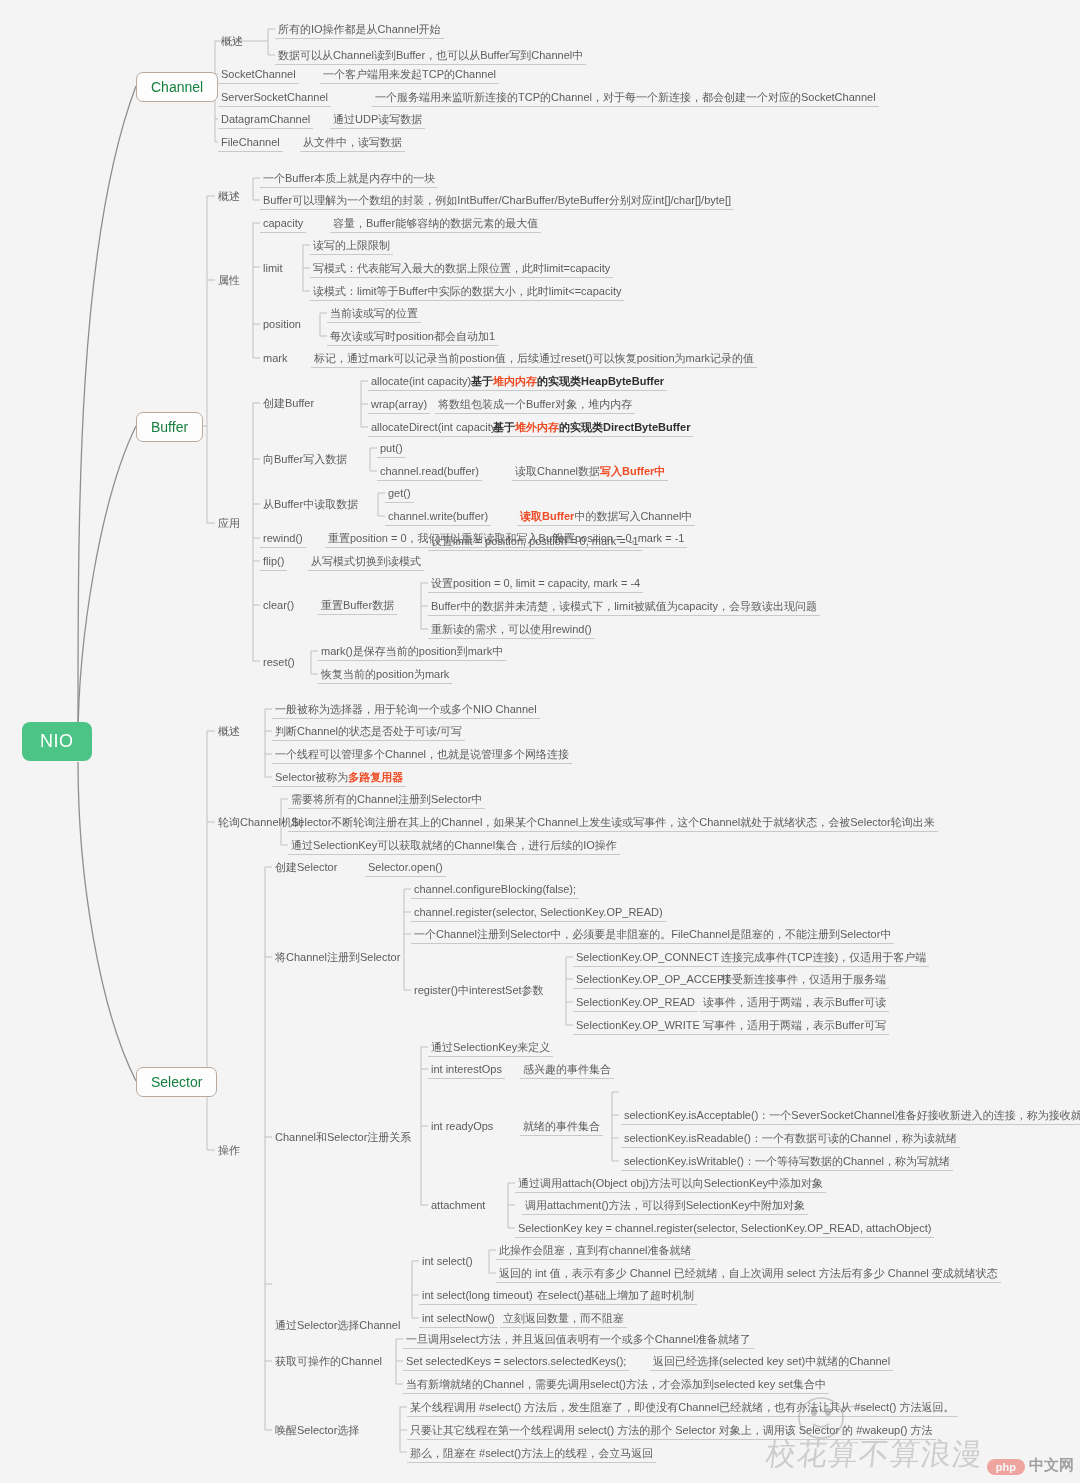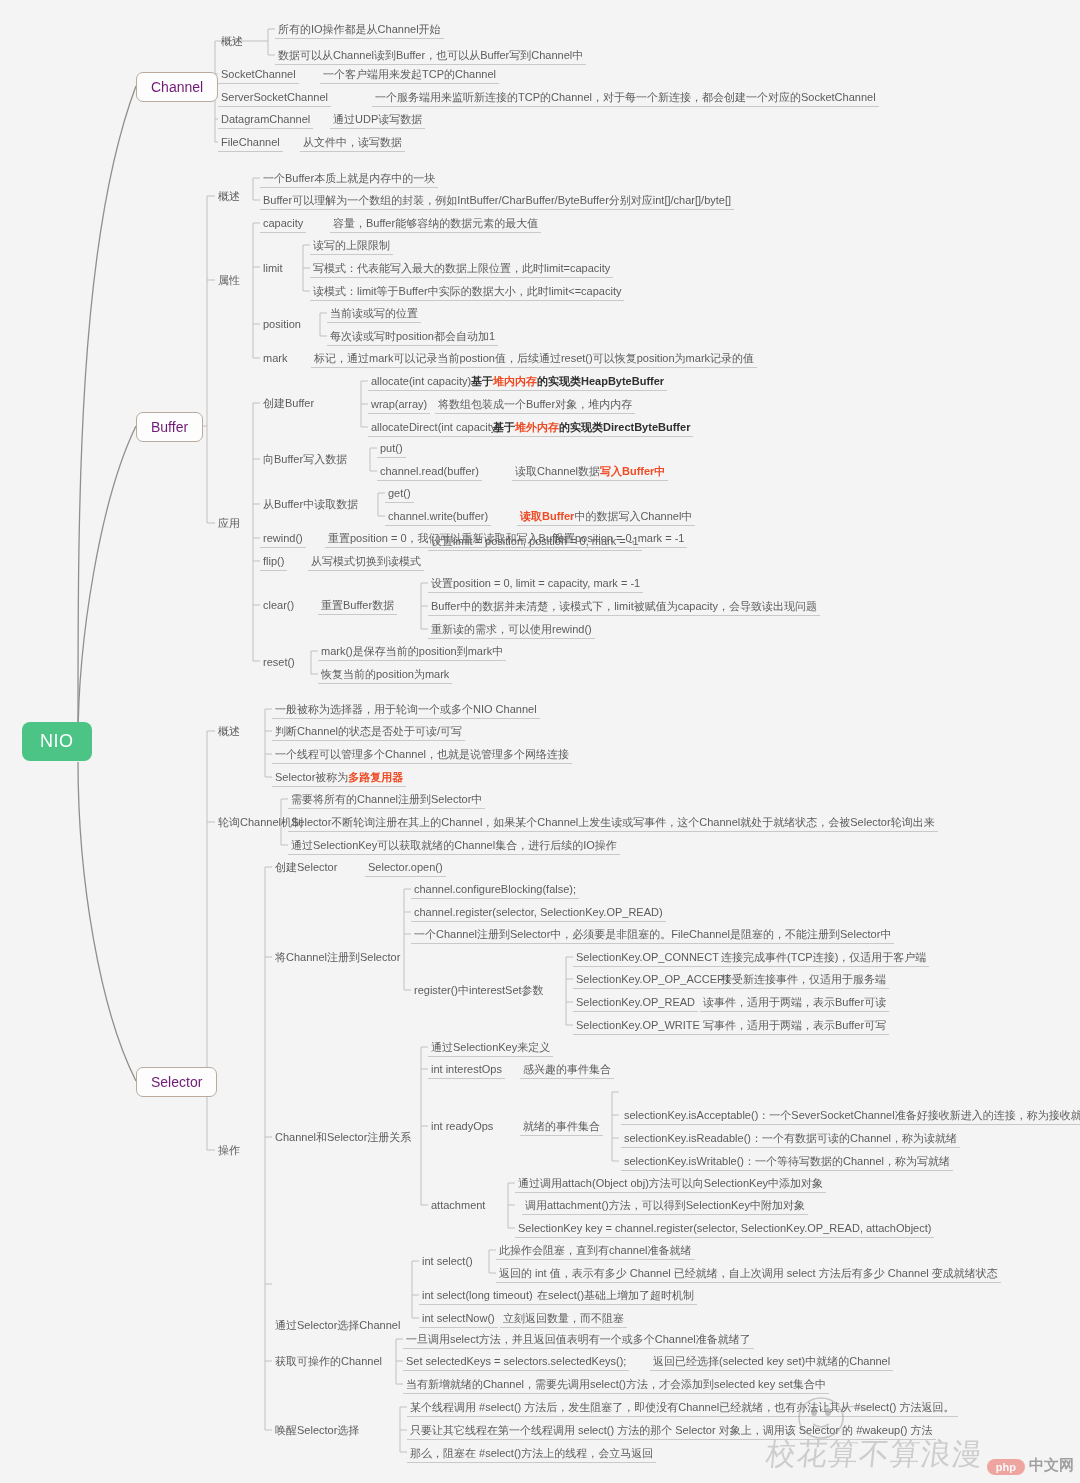--- a/index.html
+++ b/index.html
@@ -18,21 +18,21 @@
   
   .root{
     background:#4cc486;color:#ffffff;
     border-radius:8px;
     font-size:18px;
     padding:9px 18px;
     letter-spacing:.5px;
   }
   
   .lvl1{
-    background:#fdfdfd;color:#701a75;
+    background:#fdfdfd;color:#15803d;
     border:1px solid #b9aa9d;
     border-radius:7px;
     font-size:14px;
     padding:6px 14px;
   }
   
   .t{
     position:absolute;
     font-size:11px;
     color:#5c5c5c;
@@ -294,21 +294,21 @@
   <div class="t" style="left:260px;top:531px;">rewind()</div>
   <div class="t" style="left:325px;top:531px;">重置position = 0，我们可以重新读取和写入Buffer</div>
   <div class="t" style="left:550px;top:531px;">设置position = 0, mark = -1</div>
 
   <div class="t" style="left:260px;top:554px;">flip()</div>
   <div class="t" style="left:308px;top:554px;">从写模式切换到读模式</div>
   <div class="t" style="left:428px;top:534px;">设置limit = position, position = 0, mark = -1</div>
 
   <div class="t nb" style="left:260px;top:598px;">clear()</div>
   <div class="t" style="left:318px;top:598px;">重置Buffer数据</div>
-  <div class="t" style="left:428px;top:576px;">设置position = 0, limit = capacity, mark = -1</div>
+  <div class="t" style="left:428px;top:576px;">设置position = 0, limit = capacity, mark = -4</div>
   <div class="t" style="left:428px;top:599px;">Buffer中的数据并未清楚，读模式下，limit被赋值为capacity，会导致读出现问题</div>
   <div class="t" style="left:428px;top:622px;">重新读的需求，可以使用rewind()</div>
 
   <div class="t nb" style="left:260px;top:655px;">reset()</div>
   <div class="t" style="left:318px;top:644px;">mark()是保存当前的position到mark中</div>
   <div class="t" style="left:318px;top:667px;">恢复当前的position为mark</div>
 
   <div class="node lvl1" style="left:136px;top:1067px;">Selector</div>
 
   <div class="t nb" style="left:215px;top:724px;">概述</div>

